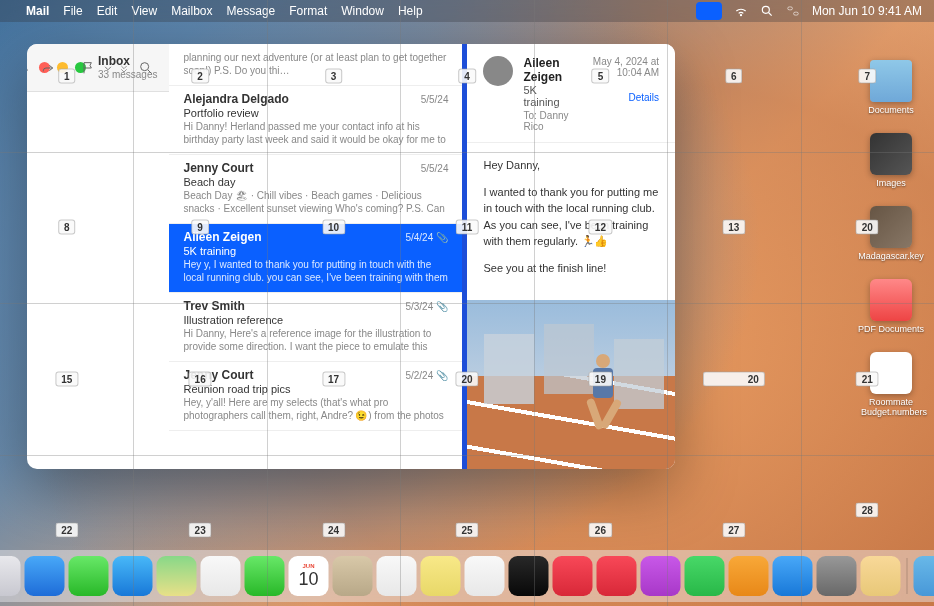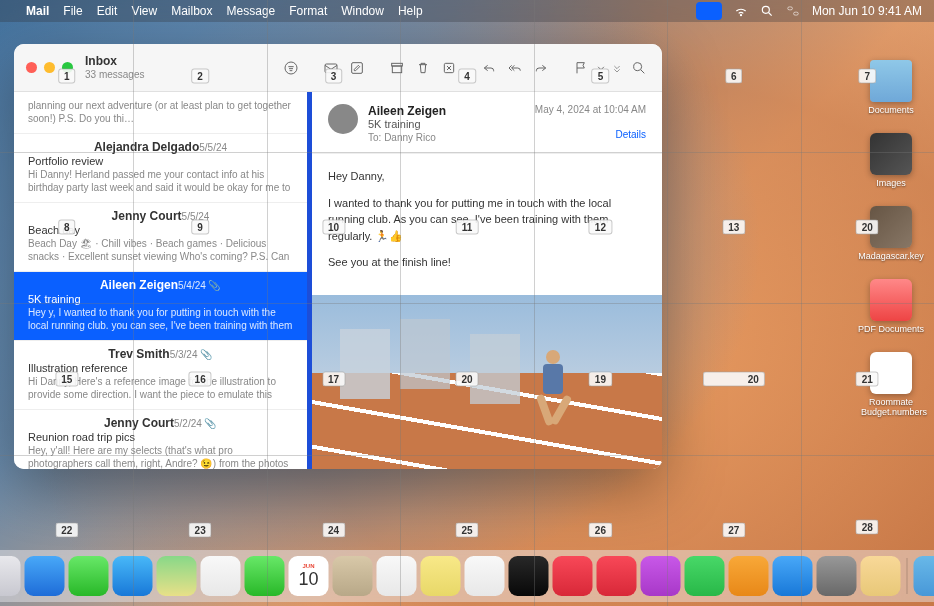--- a/index.html
+++ b/index.html
@@ -5,39 +5,39 @@
 *{margin:0;padding:0;box-sizing:border-box;font-family:-apple-system,BlinkMacSystemFont,"Helvetica Neue",sans-serif;-webkit-font-smoothing:antialiased}
 body{width:934px;height:606px;overflow:hidden;position:relative;background:linear-gradient(135deg,#4a7ba8 0%,#7b9ab8 25%,#e8b088 50%,#d88858 75%,#b85838 100%)}
 .wallpaper{position:absolute;inset:0;background:radial-gradient(ellipse 800px 600px at 30% 40%,rgba(120,160,200,.9) 0%,rgba(100,140,180,.7) 30%,transparent 60%),radial-gradient(ellipse 900px 700px at 70% 60%,rgba(230,150,90,.8) 0%,rgba(200,120,70,.6) 40%,transparent 70%),linear-gradient(135deg,#3a6b98 0%,#6b8aa8 30%,#e8a878 60%,#c87848 100%)}
 .menubar{position:absolute;top:0;left:0;right:0;height:22px;background:rgba(50,50,55,.3);backdrop-filter:blur(20px);display:flex;align-items:center;padding:0 12px;color:#fff;font-size:12px;z-index:100}
 .menubar .apple{margin-right:14px}
 .menubar .mi{margin-right:14px;cursor:default}
 .menubar .mi.bold{font-weight:600}
 .menubar .spacer{flex:1}
 .menubar .ri{margin-left:12px;display:flex;align-items:center}
 .menubar svg{width:14px;height:14px;fill:#fff}
-.window{position:absolute;top:44px;left:14px;width:648px;height:425px;background:#fff;border-radius:10px;box-shadow:0 20px 60px rgba(0,0,0,.35);overflow:hidden;display:flex;flex-direction:column}
+.window{position:absolute;top:44px;left:27px;width:648px;height:425px;background:#fff;border-radius:10px;box-shadow:0 20px 60px rgba(0,0,0,.35);overflow:hidden;display:flex;flex-direction:row}
 .titlebar{height:48px;background:#f6f6f6;border-bottom:1px solid #e0e0e0;display:flex;align-items:center;padding:0 12px;position:relative}
 .traffic{display:flex;gap:7px;margin-right:12px}
 .traffic span{width:11px;height:11px;border-radius:50%}
 .traffic .r{background:#ff5f57}
 .traffic .y{background:#febc2e}
 .traffic .g{background:#28c840}
 .title-area{display:flex;flex-direction:column;line-height:1.2}
 .title-area .t1{font-size:12px;font-weight:600;color:#333}
 .title-area .t2{font-size:10px;color:#888}
 .toolbar{position:absolute;right:10px;top:0;height:48px;display:flex;align-items:center;gap:0}
 .tbtn{width:26px;height:24px;display:flex;align-items:center;justify-content:center;color:#666;border-radius:4px}
 .tbtn svg{width:16px;height:16px;stroke:#666;fill:none;stroke-width:1.5}
 .tgap{width:14px}
 .content{flex:1;display:flex;overflow:hidden}
 .list{width:298px;border-right:5px solid #1d4ed8;overflow-y:auto;background:#fff}
 .msg{padding:6px 14px 8px;border-bottom:1px solid #eee;cursor:default}
 .msg.sel{background:#0a60ff;color:#fff}
-.msg .row1{display:flex;justify-content:center;align-items:baseline}
+.msg .row1{display:flex;justify-content:space-between;align-items:baseline}
 .msg .from{font-size:12px;font-weight:600;color:#333}
 .msg.sel .from{color:#fff}
 .msg .date{font-size:10px;color:#888}
 .msg.sel .date{color:#dbe8ff}
 .msg .subj{font-size:11px;color:#333;margin-top:1px}
 .msg.sel .subj{color:#fff}
 .msg .prev{font-size:10px;color:#888;margin-top:1px;line-height:1.3;max-height:26px;overflow:hidden}
 .msg.sel .prev{color:#dbe8ff}
 .reader{flex:1;display:flex;flex-direction:column;overflow:hidden;background:#fff}
 .rhead{padding:12px 16px 10px;border-bottom:1px solid #eee}
@@ -378,14 +378,14 @@
     <div class="gridnum" style="left: 467px; top: 378.75px;">20</div>
     <div class="gridnum" style="left: 600.429px; top: 378.75px;">19</div>
     <div class="gridnum" style="left: 733.857px; top: 378.75px; padding-left: 44px;">20</div>
     <div class="gridnum" style="left: 867.286px; top: 378.75px;">21</div>
     <div class="gridnum" style="left: 66.7143px; top: 530.25px;">22</div>
     <div class="gridnum" style="left: 200.143px; top: 530.25px;">23</div>
     <div class="gridnum" style="left: 333.571px; top: 530.25px;">24</div>
     <div class="gridnum" style="left: 467px; top: 530.25px;">25</div>
     <div class="gridnum" style="left: 600.429px; top: 530.25px;">26</div>
     <div class="gridnum" style="left: 733.857px; top: 530.25px;">27</div>
-    <div class="gridnum" style="left: 867.286px; top: 527px;">28</div>
+    <div class="gridnum" style="left: 867.286px; top: 510px;">28</div>
   </div>
 
 </body></html>

